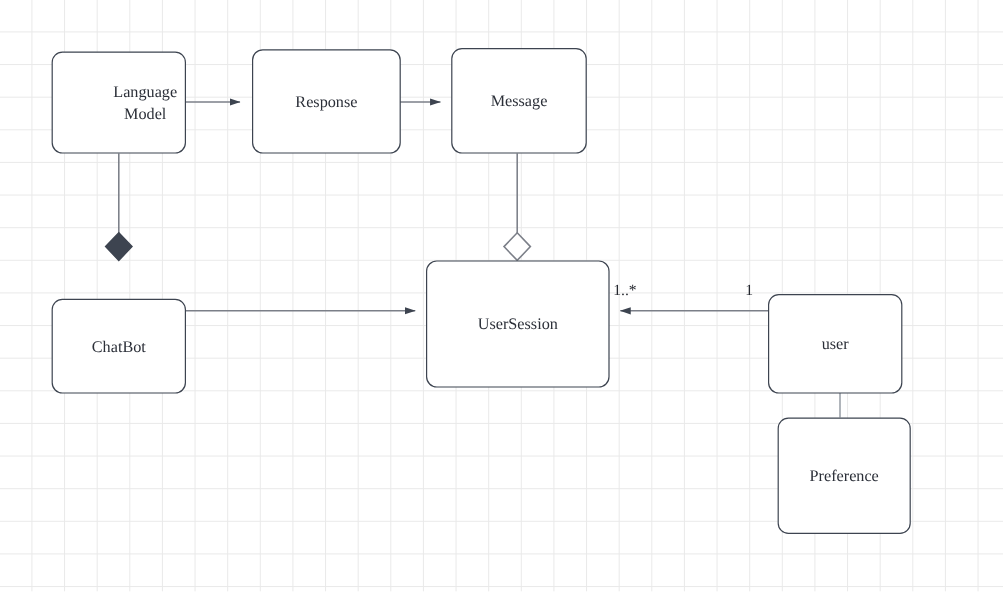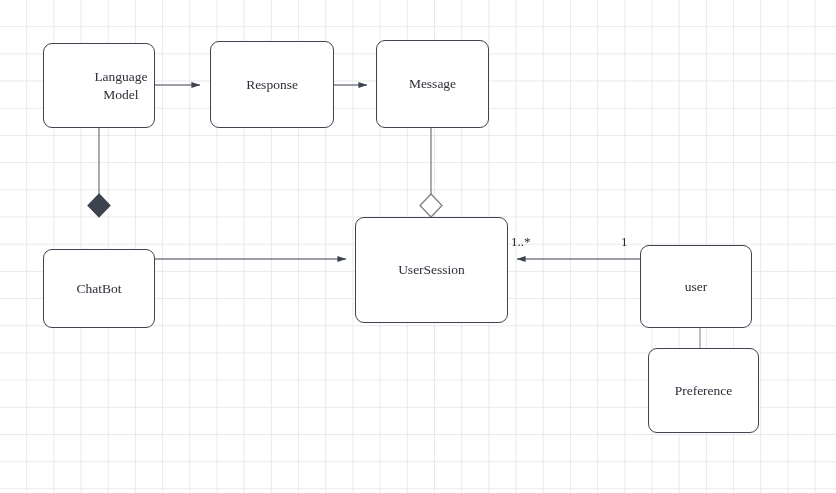--- a/index.html
+++ b/index.html
@@ -118,21 +118,21 @@
   </div>
 
   <div class="node" style="left:355px; top:217px; width:153px; height:106px;">
     <span class="node-label">UserSession</span>
   </div>
 
   <div class="node" style="left:640px; top:217px; width:112px; height:83px;margin-top:28px;">
     <span class="node-label">user</span>
   </div>
 
-  <div class="node" style="left:648px; top:348px; width:111px; height:85px;">
+  <div class="node" style="left:648px; top:348px; width:111px; height:97px;">
     <span class="node-label">Preference</span>
   </div>
 
   <span class="edge-label" style="left:511px; top:234px;">1..*</span>
 
   <span class="edge-label" style="left:621px; top:234px;">1</span>
 
 </div>
 
 </body></html>

